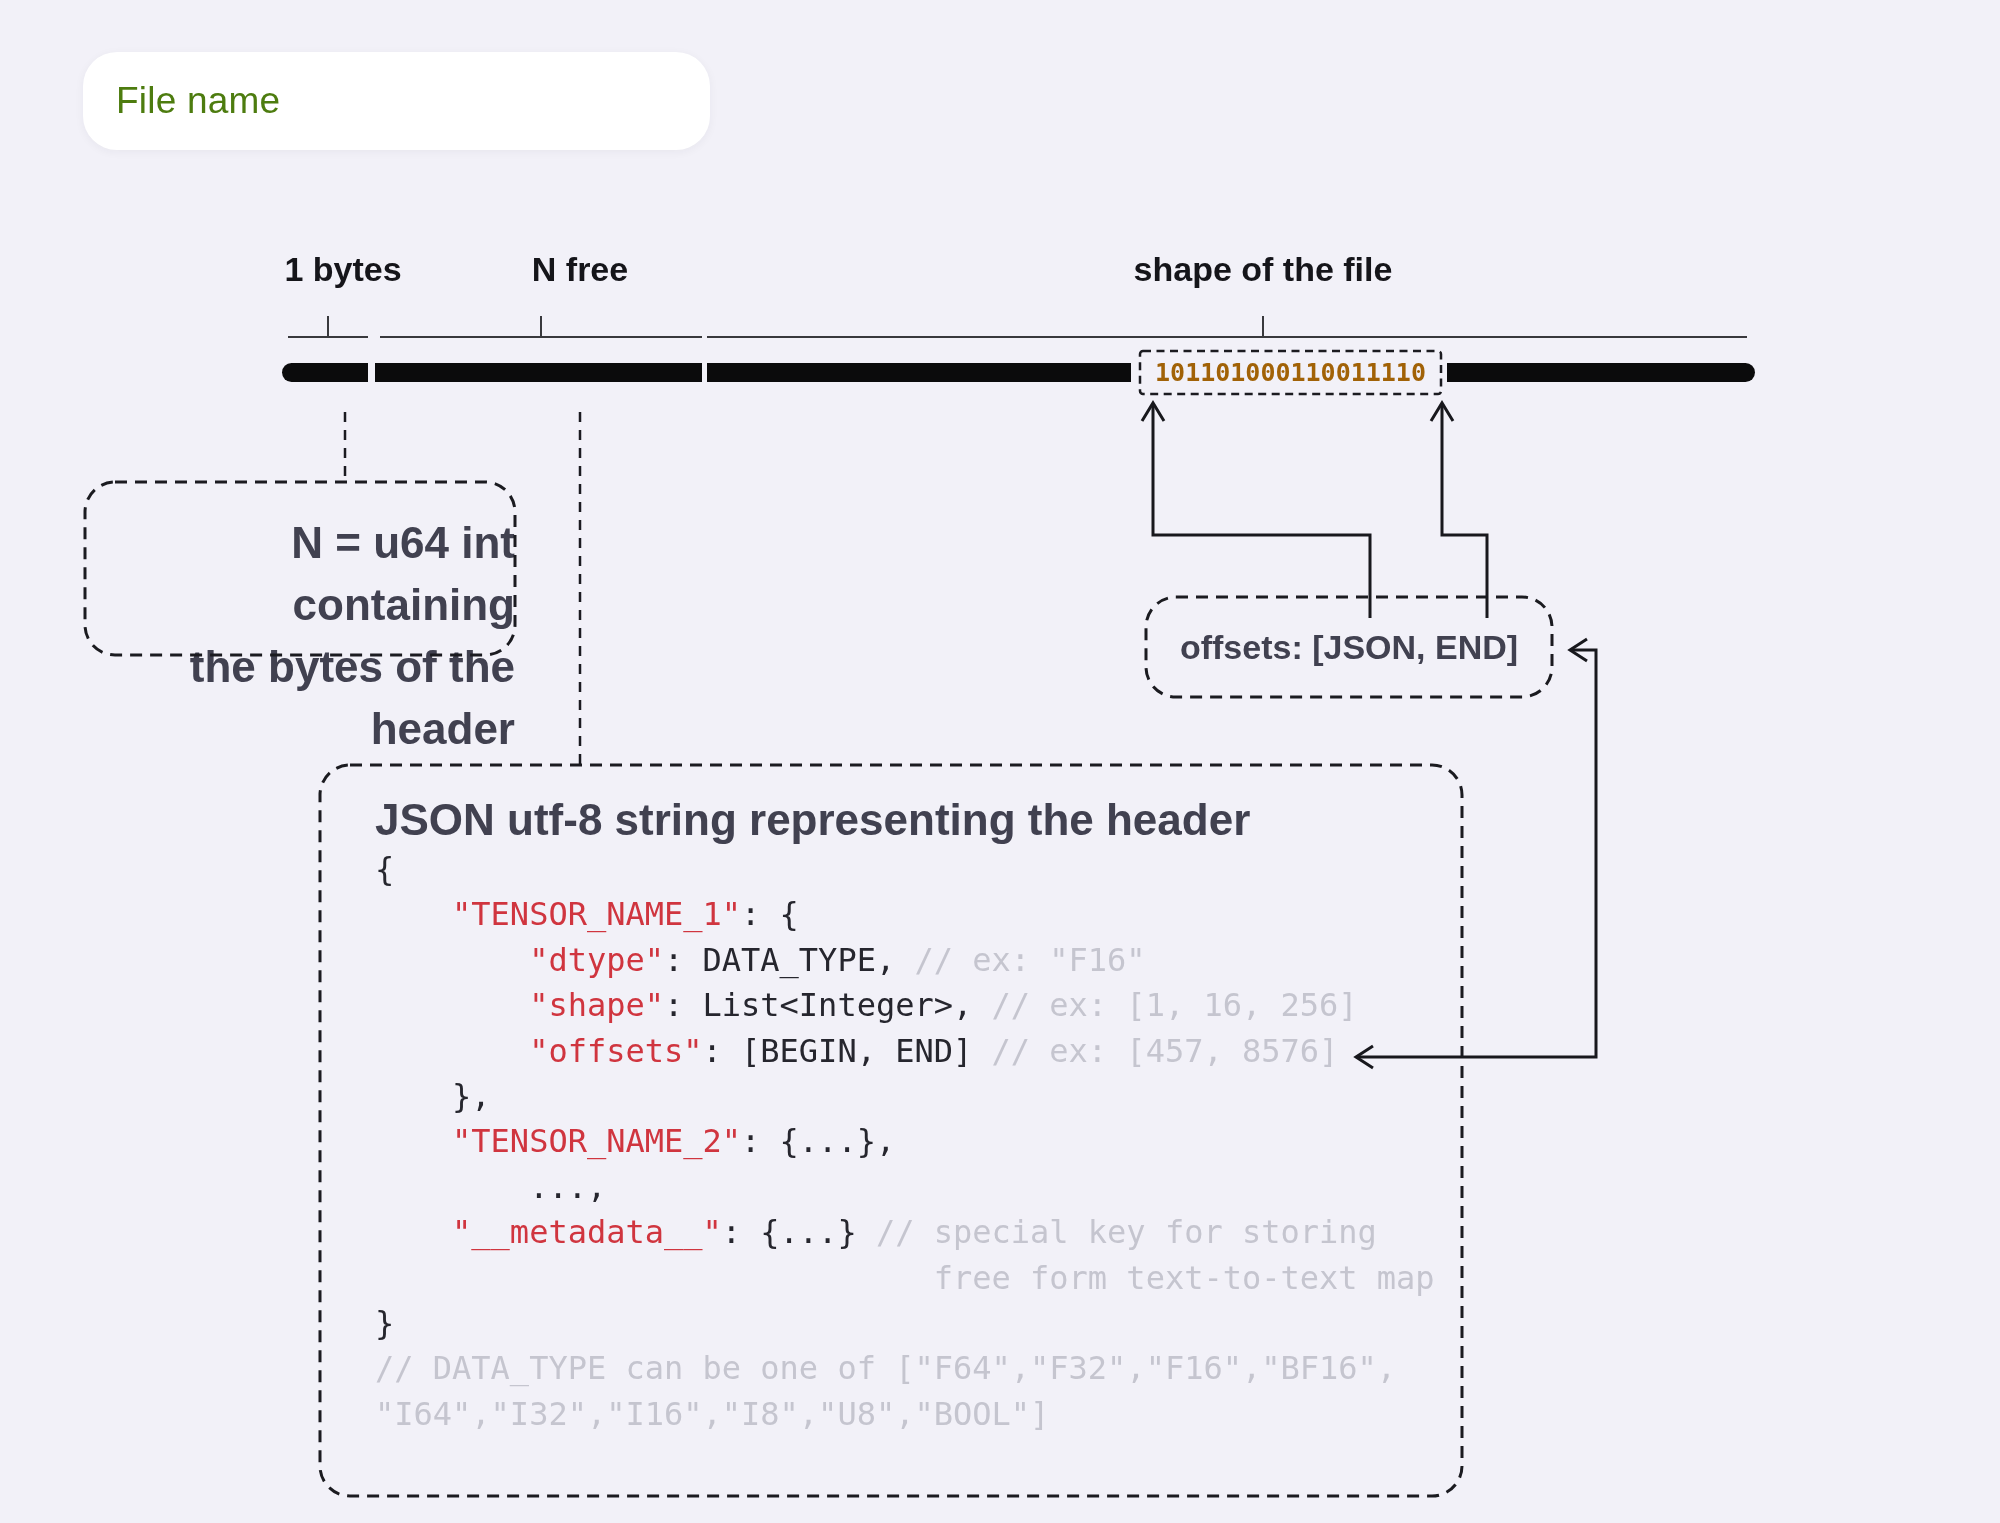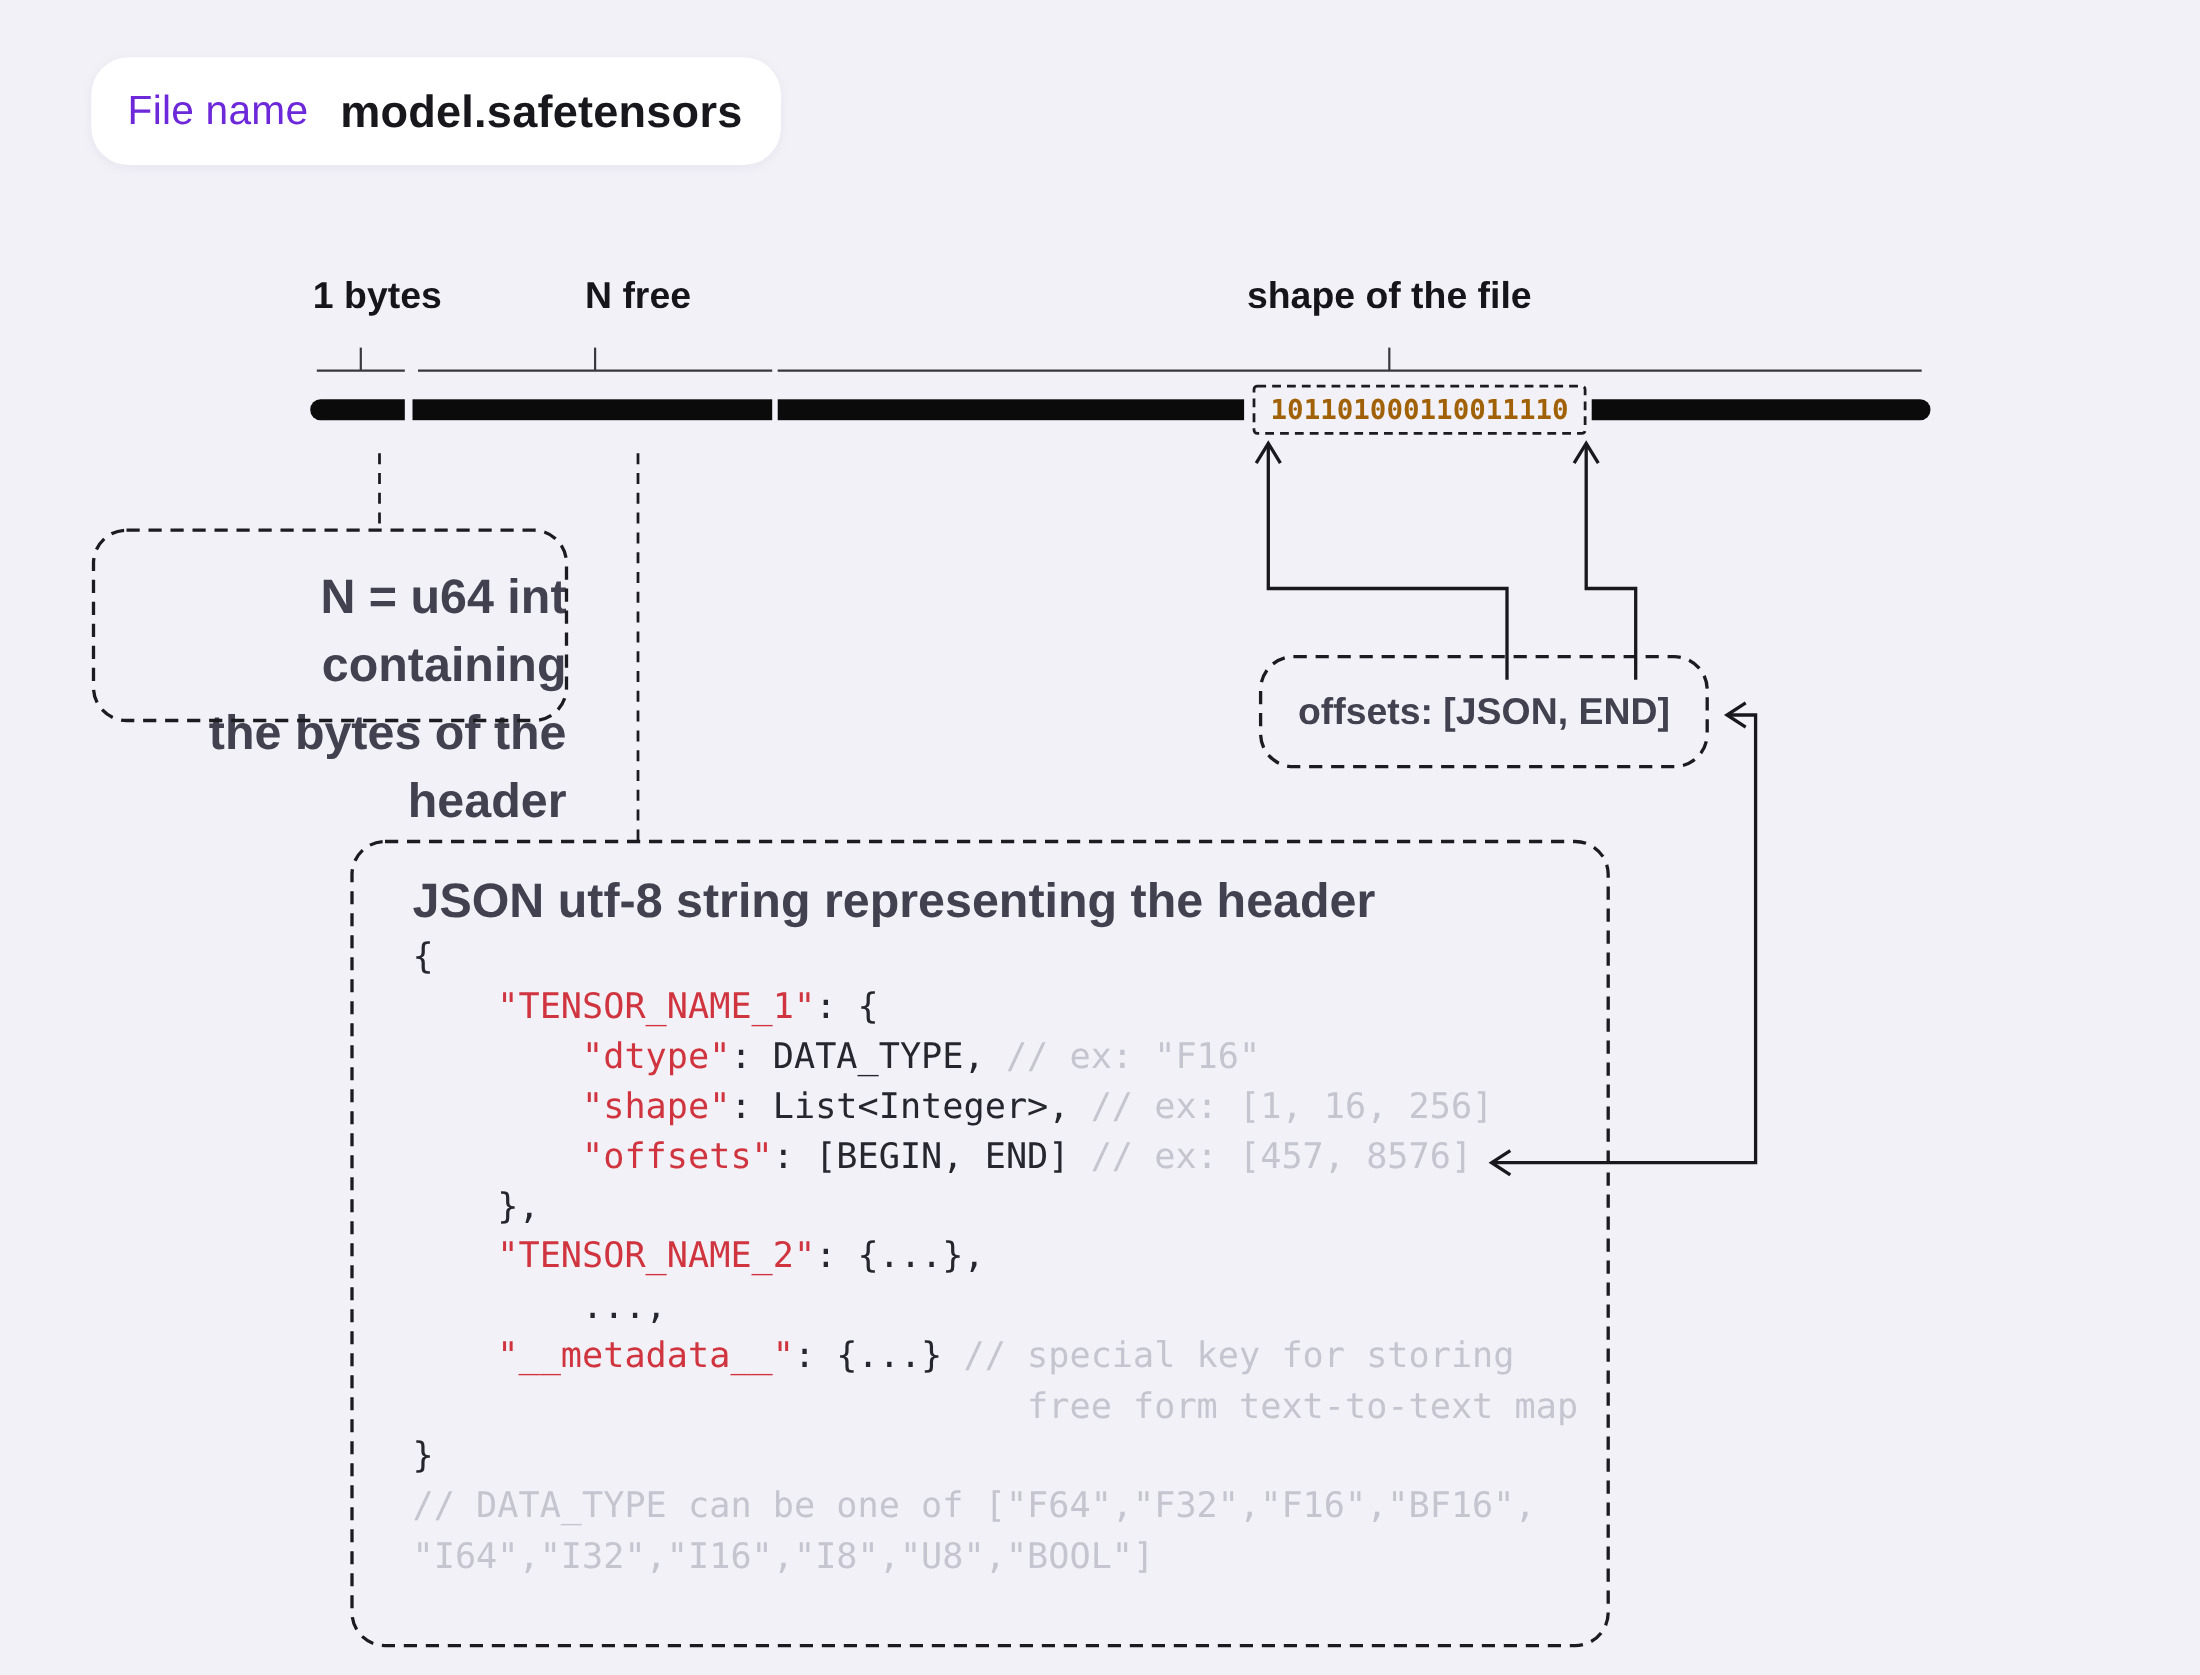--- a/index.html
+++ b/index.html
@@ -7,21 +7,21 @@
     --red:#d0353f; --code-dark:#26262e; --code-gray:#c5c5cf; --line:#1b1b20;
   }
   html,body{margin:0;padding:0;}
   body{background:var(--bg);font-family:"Liberation Sans",sans-serif;}
   #canvas{position:relative;width:2000px;height:1523px;background:var(--bg);overflow:hidden;}
 
   
   .pill{position:absolute;left:83px;top:52px;width:627px;height:98px;background:#ffffff;
         border-radius:34px;display:flex;align-items:center;padding-left:33px;box-sizing:border-box;
         box-shadow:0 2px 10px rgba(30,30,60,.05);}
-  .pill-label{font-size:37px;color:#6d28d9;letter-spacing:.2px;}
+  .pill-label{font-size:37px;color:#4d7c0f;letter-spacing:.2px;}
   .pill-value{font-size:41px;font-weight:bold;color:#17171c;margin-left:29px;letter-spacing:.2px;}
 
   
   .seg-label{position:absolute;top:250px;transform:translateX(-50%);font-size:34px;font-weight:bold;color:var(--ink);white-space:nowrap;}
   .lbl-8{left:343px;} .lbl-n{left:580px;} .lbl-rest{left:1263px;}
 
   
   .seg{position:absolute;top:363px;height:19px;background:var(--bar);}
   .seg1{left:282px;width:86px;border-radius:10px 0 0 10px;}
   .seg2{left:375px;width:327px;}
@@ -49,21 +49,20 @@
 
   svg.overlay{position:absolute;left:0;top:0;pointer-events:none;}
 </style>
 </head>
 <body>
 
 <div id="canvas">
 
   <div class="pill">
     <span class="pill-label">File name</span>
-    <span class="pill-value">model.safetensors</span>
   </div>
 
   <div class="seg-label lbl-8">1 bytes</div>
   <div class="seg-label lbl-n">N free</div>
   <div class="seg-label lbl-rest">shape of the file</div>
 
   <div class="seg seg1"></div>
   <div class="seg seg2"></div>
   <div class="seg seg3"></div>
   <div class="binary">101101000110011110</div>

